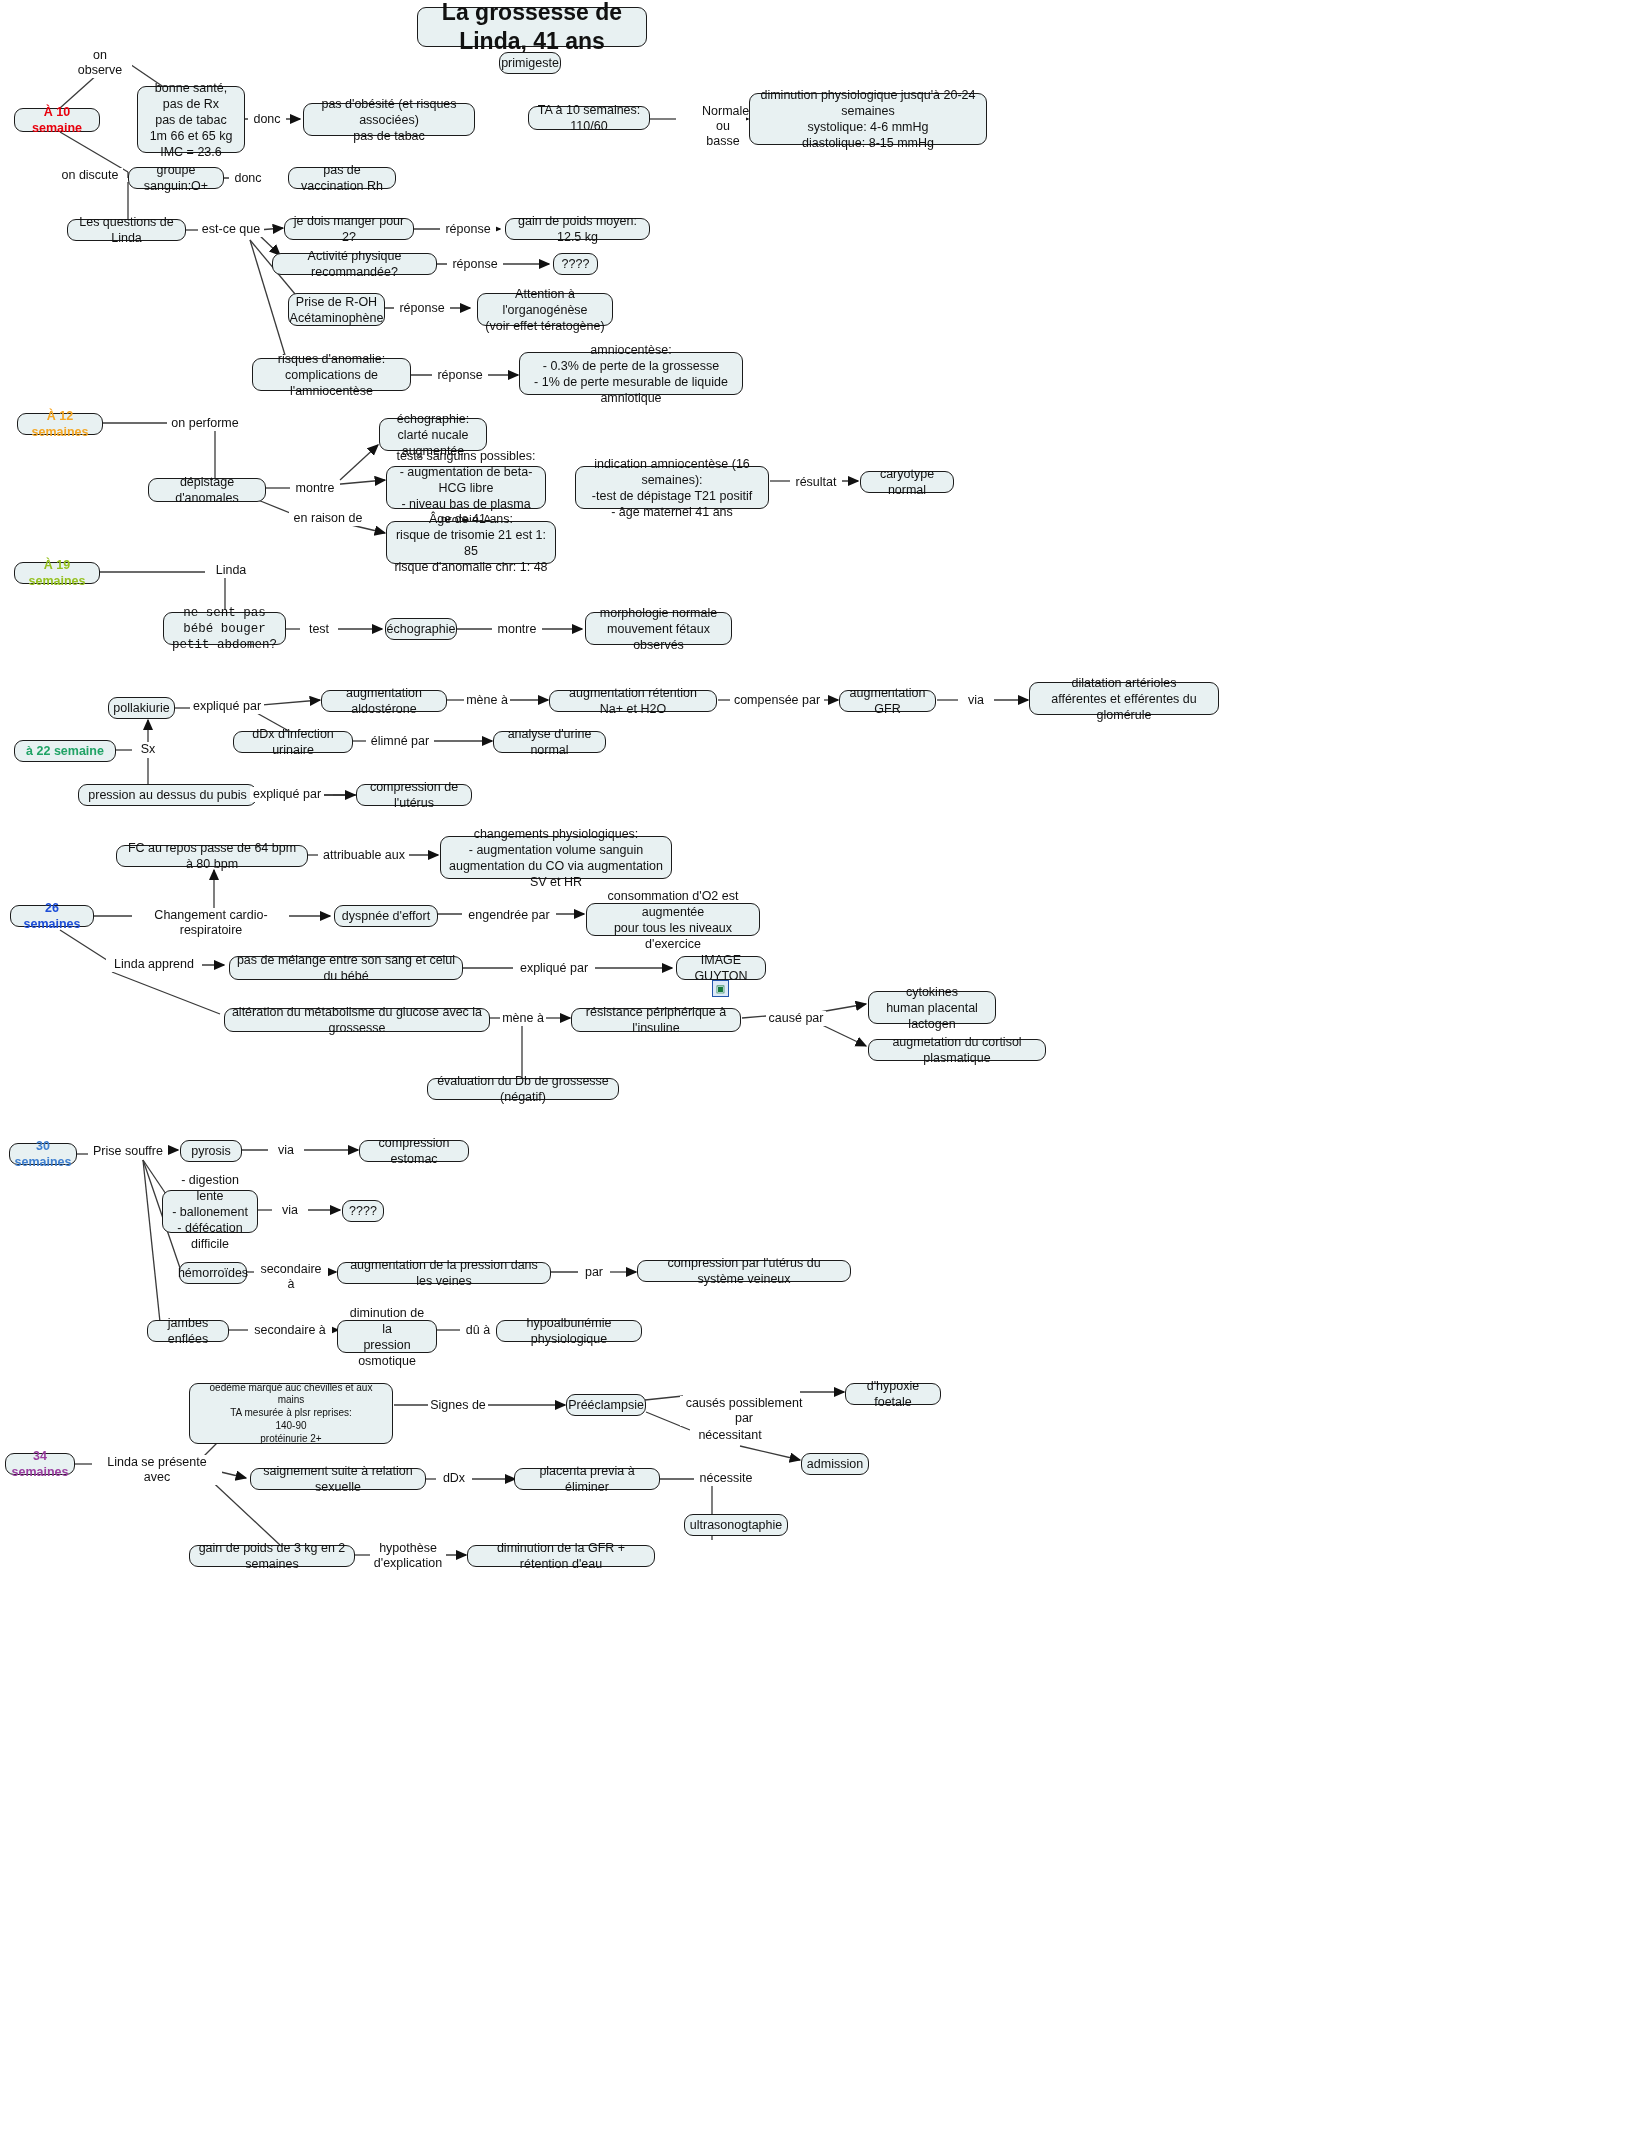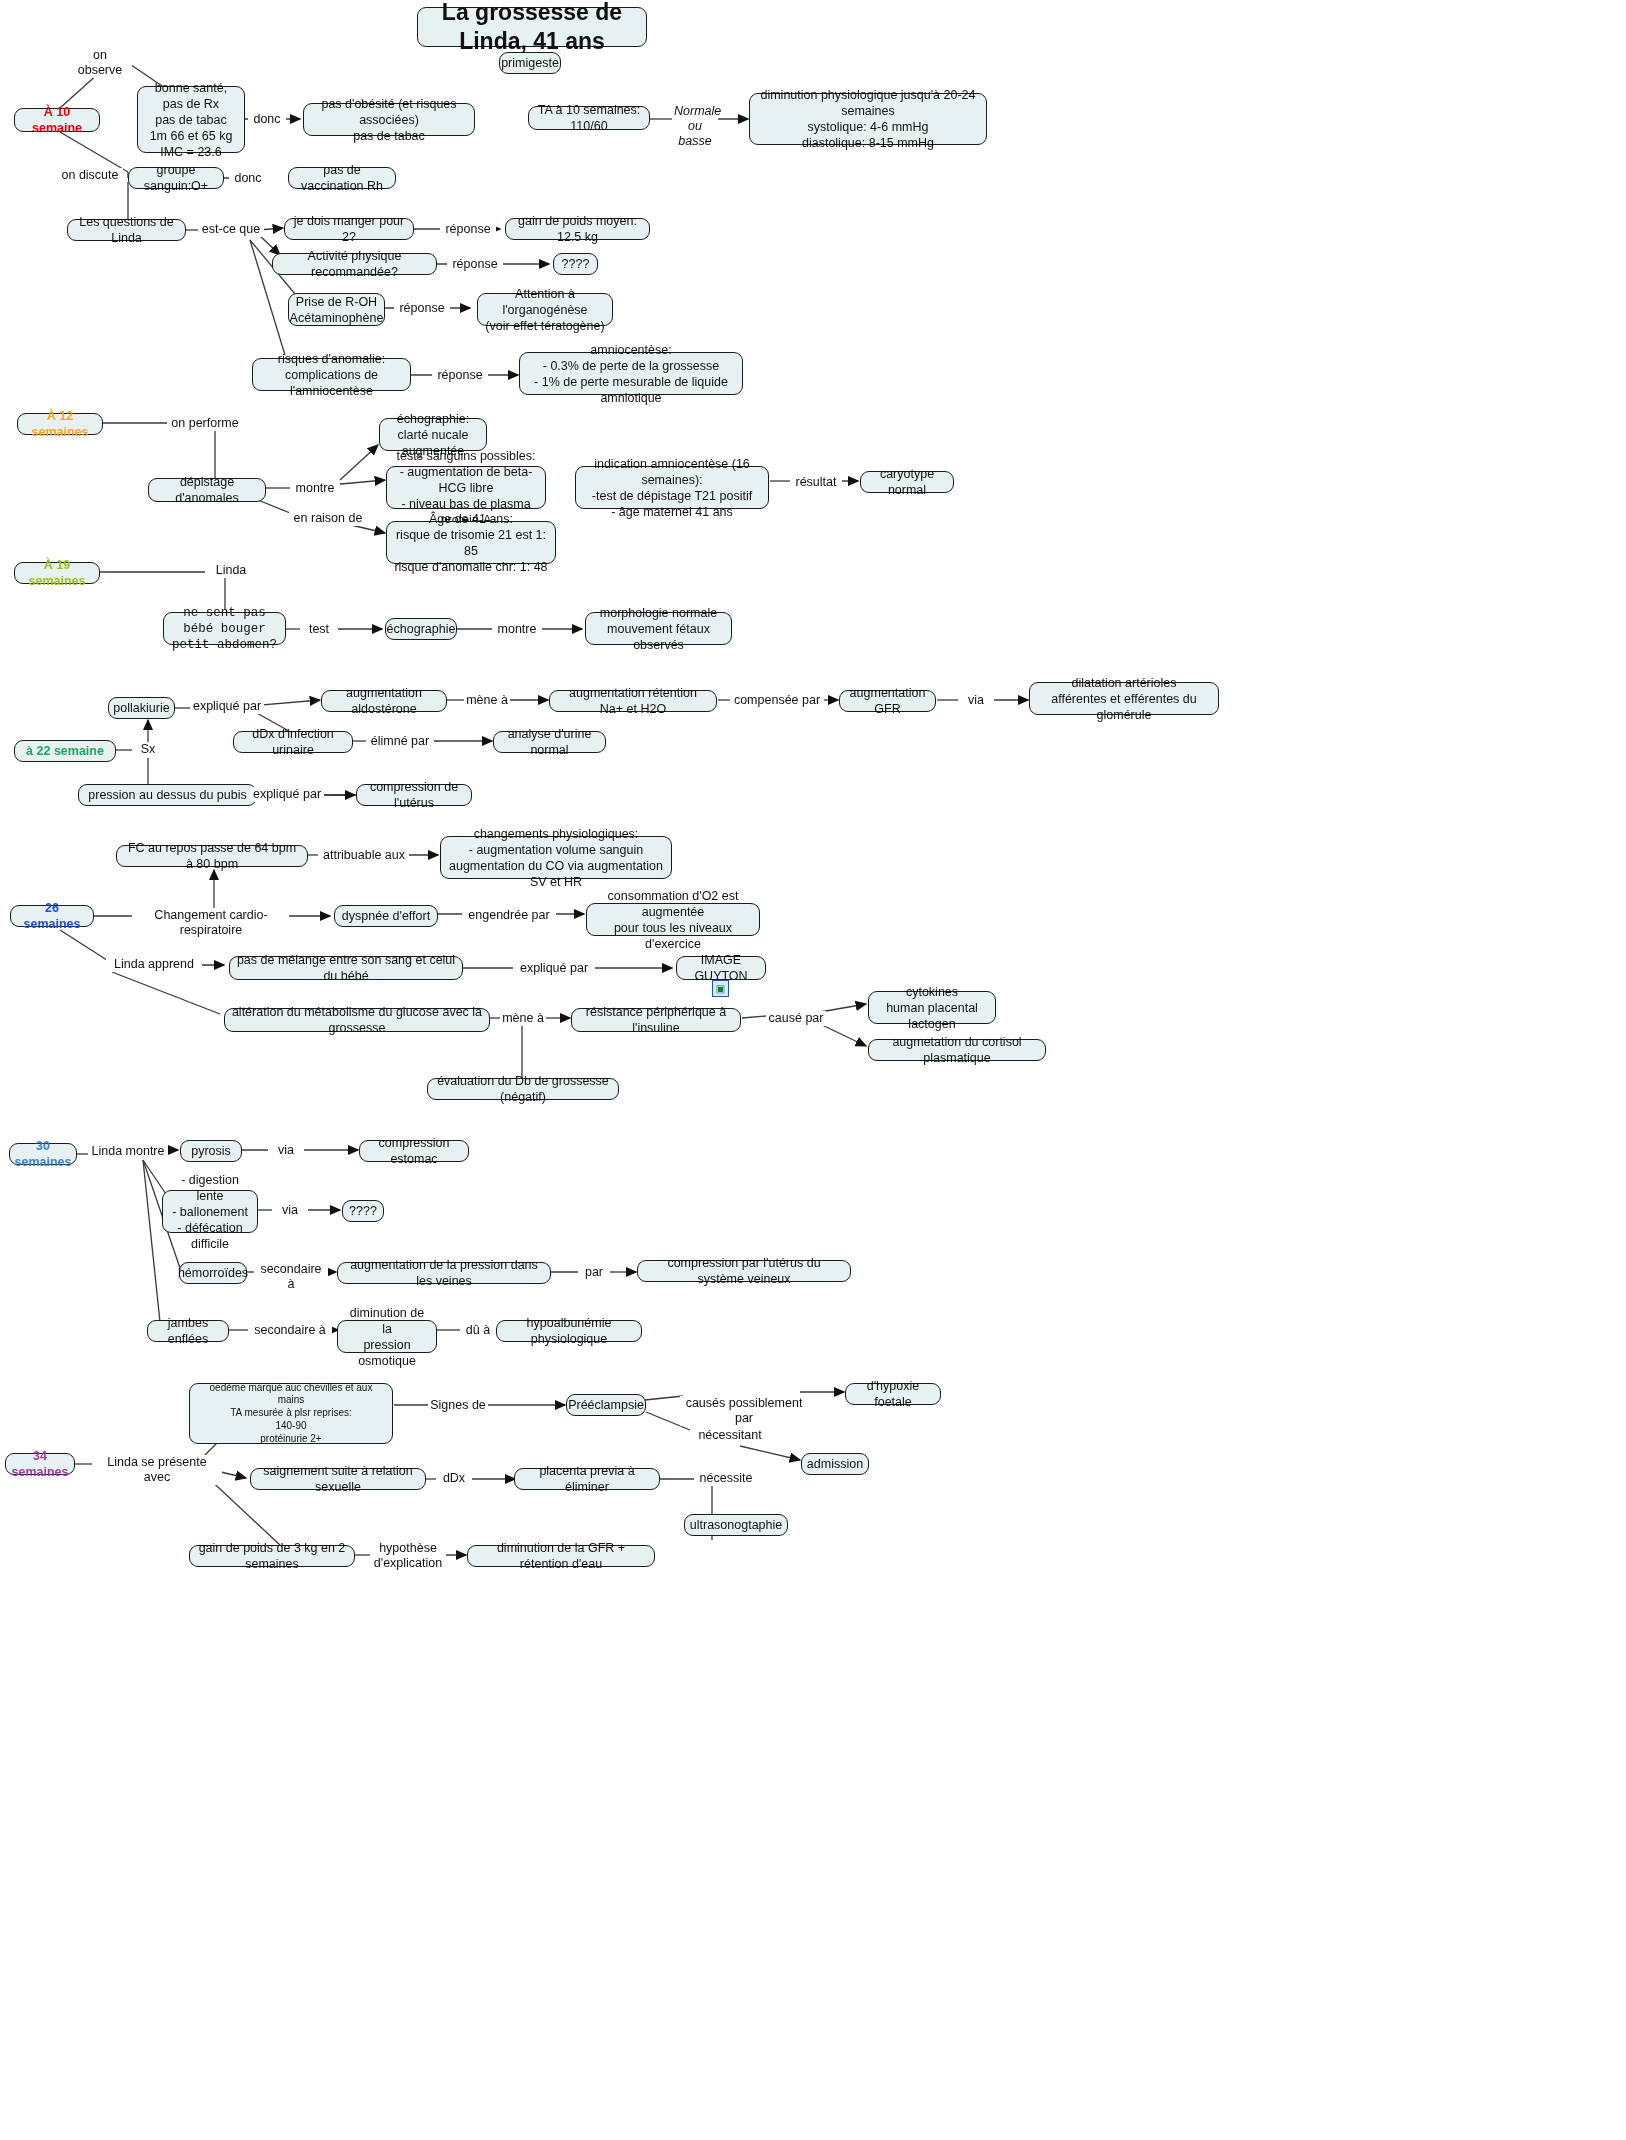--- a/index.html
+++ b/index.html
@@ -206,21 +206,21 @@
   <div class="linklabel" style="left:68px; top:48px; width:60px;">on observe</div>
   <div class="node" style="left:137px; top:86px; width:108px; height:67px;">bonne santé,
 pas de Rx
 pas de tabac
 1m 66 et 65 kg
 IMC = 23.6</div>
   <div class="linklabel" style="left:248px; top:112px; width:34px;">donc</div>
   <div class="node" style="left:303px; top:103px; width:172px; height:33px;">pas d'obésité (et risques associées)
 pas de tabac</div>
   <div class="node" style="left:528px; top:106px; width:122px; height:24px;">TA à 10 semaines: 110/60</div>
-  <div class="linklabel" style="left:672px; top:104px; width:42px;font-style:italic;">Normale
+  <div class="linklabel" style="left:700px; top:104px; width:42px;">Normale
 ou basse</div>
   <div class="node" style="left:749px; top:93px; width:238px; height:52px;">diminution physiologique jusqu'à 20-24 semaines
 systolique: 4-6 mmHg
 diastolique: 8-15 mmHg</div>
   <div class="linklabel" style="left:57px; top:168px; width:62px;">on discute</div>
   <div class="node" style="left:128px; top:167px; width:96px; height:22px;">groupe sanguin:O+</div>
   <div class="linklabel" style="left:229px; top:171px; width:34px;">donc</div>
   <div class="node" style="left:288px; top:167px; width:108px; height:22px;">pas de vaccination Rh</div>
 
   <div class="node" style="left:67px; top:219px; width:119px; height:22px;">Les questions de Linda</div>
@@ -310,21 +310,21 @@
   <div class="node" style="left:224px; top:1008px; width:266px; height:24px;">altération du métabolisme du glucose avec la grossesse</div>
   <div class="linklabel" style="left:500px; top:1011px; width:42px;">mène à</div>
   <div class="node" style="left:571px; top:1008px; width:170px; height:24px;">résistance périphérique à l'insuline</div>
   <div class="linklabel" style="left:766px; top:1011px; width:56px;">causé par</div>
   <div class="node" style="left:868px; top:991px; width:128px; height:33px;">cytokines
 human placental lactogen</div>
   <div class="node" style="left:868px; top:1039px; width:178px; height:22px;">augmetation du cortisol plasmatique</div>
   <div class="node" style="left:427px; top:1078px; width:192px; height:22px;">évaluation du Db de grossesse (négatif)</div>
 
   <div class="node stage stage-30" style="left:9px; top:1143px; width:68px; height:22px;">30 semaines</div>
-  <div class="linklabel" style="left:88px; top:1144px; width:76px;">Linda montre</div>
+  <div class="linklabel" style="left:88px; top:1144px; width:76px;">Prise souffre</div>
   <div class="node" style="left:180px; top:1140px; width:62px; height:22px;">pyrosis</div>
   <div class="linklabel" style="left:268px; top:1143px; width:32px;">via</div>
   <div class="node" style="left:359px; top:1140px; width:110px; height:22px;">compression estomac</div>
   <div class="node" style="left:162px; top:1190px; width:96px; height:43px;">- digestion lente
 - ballonement
 - défécation difficile</div>
   <div class="linklabel" style="left:272px; top:1203px; width:32px;">via</div>
   <div class="node" style="left:342px; top:1200px; width:42px; height:22px;">????</div>
   <div class="node" style="left:179px; top:1262px; width:68px; height:22px;">hémorroïdes</div>
   <div class="linklabel" style="left:254px; top:1262px; width:70px;">secondaire

